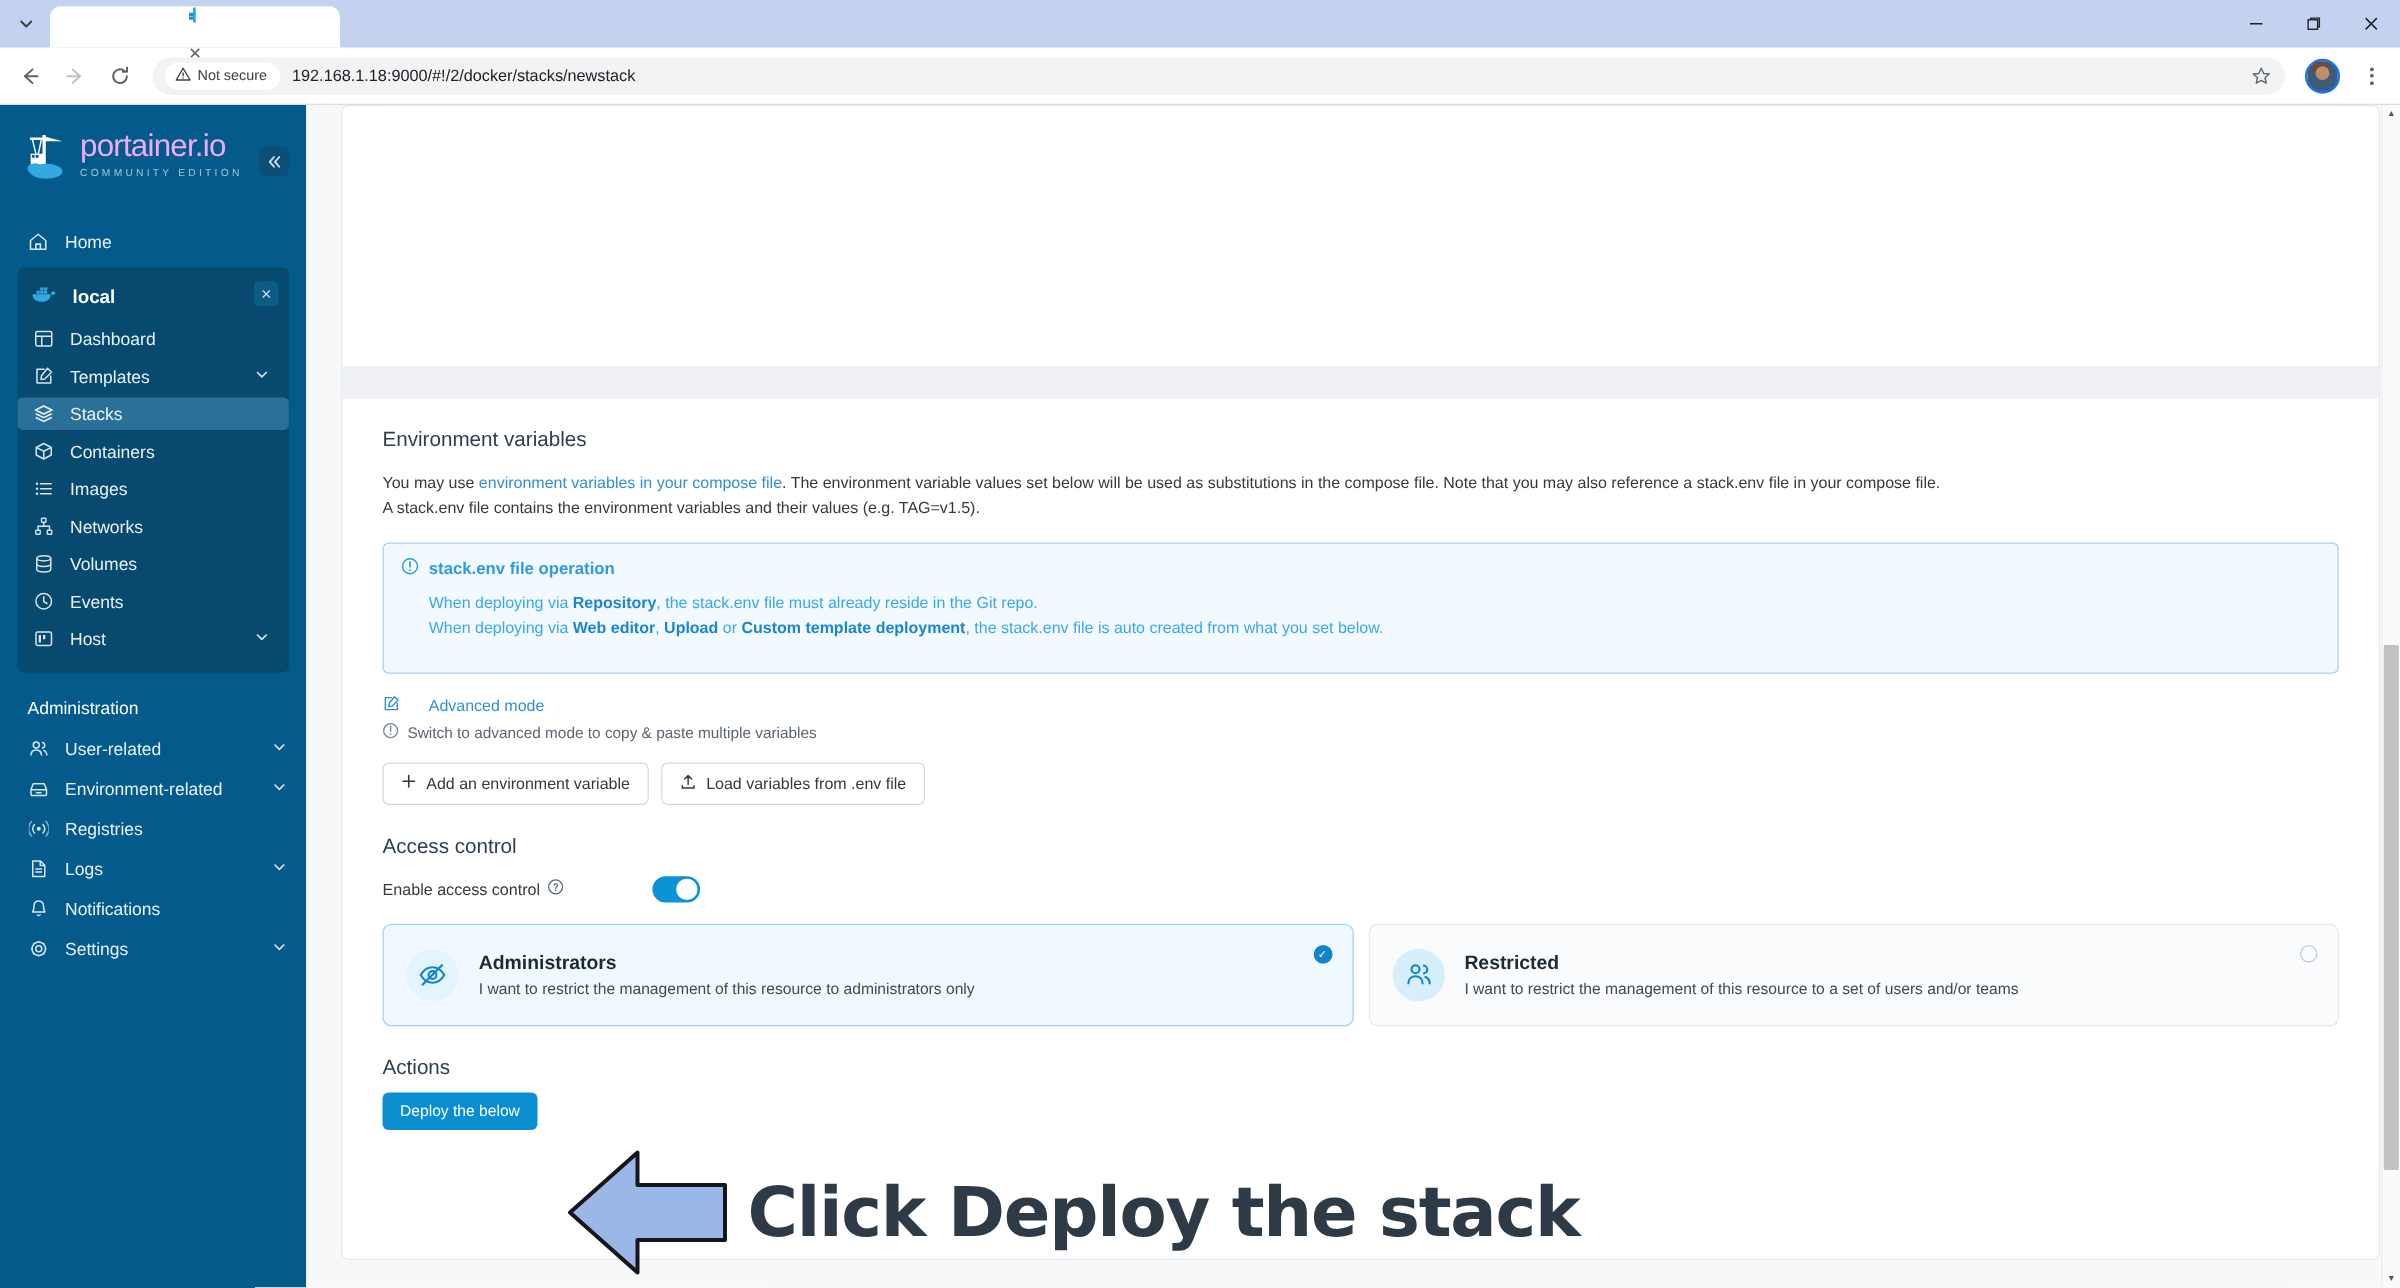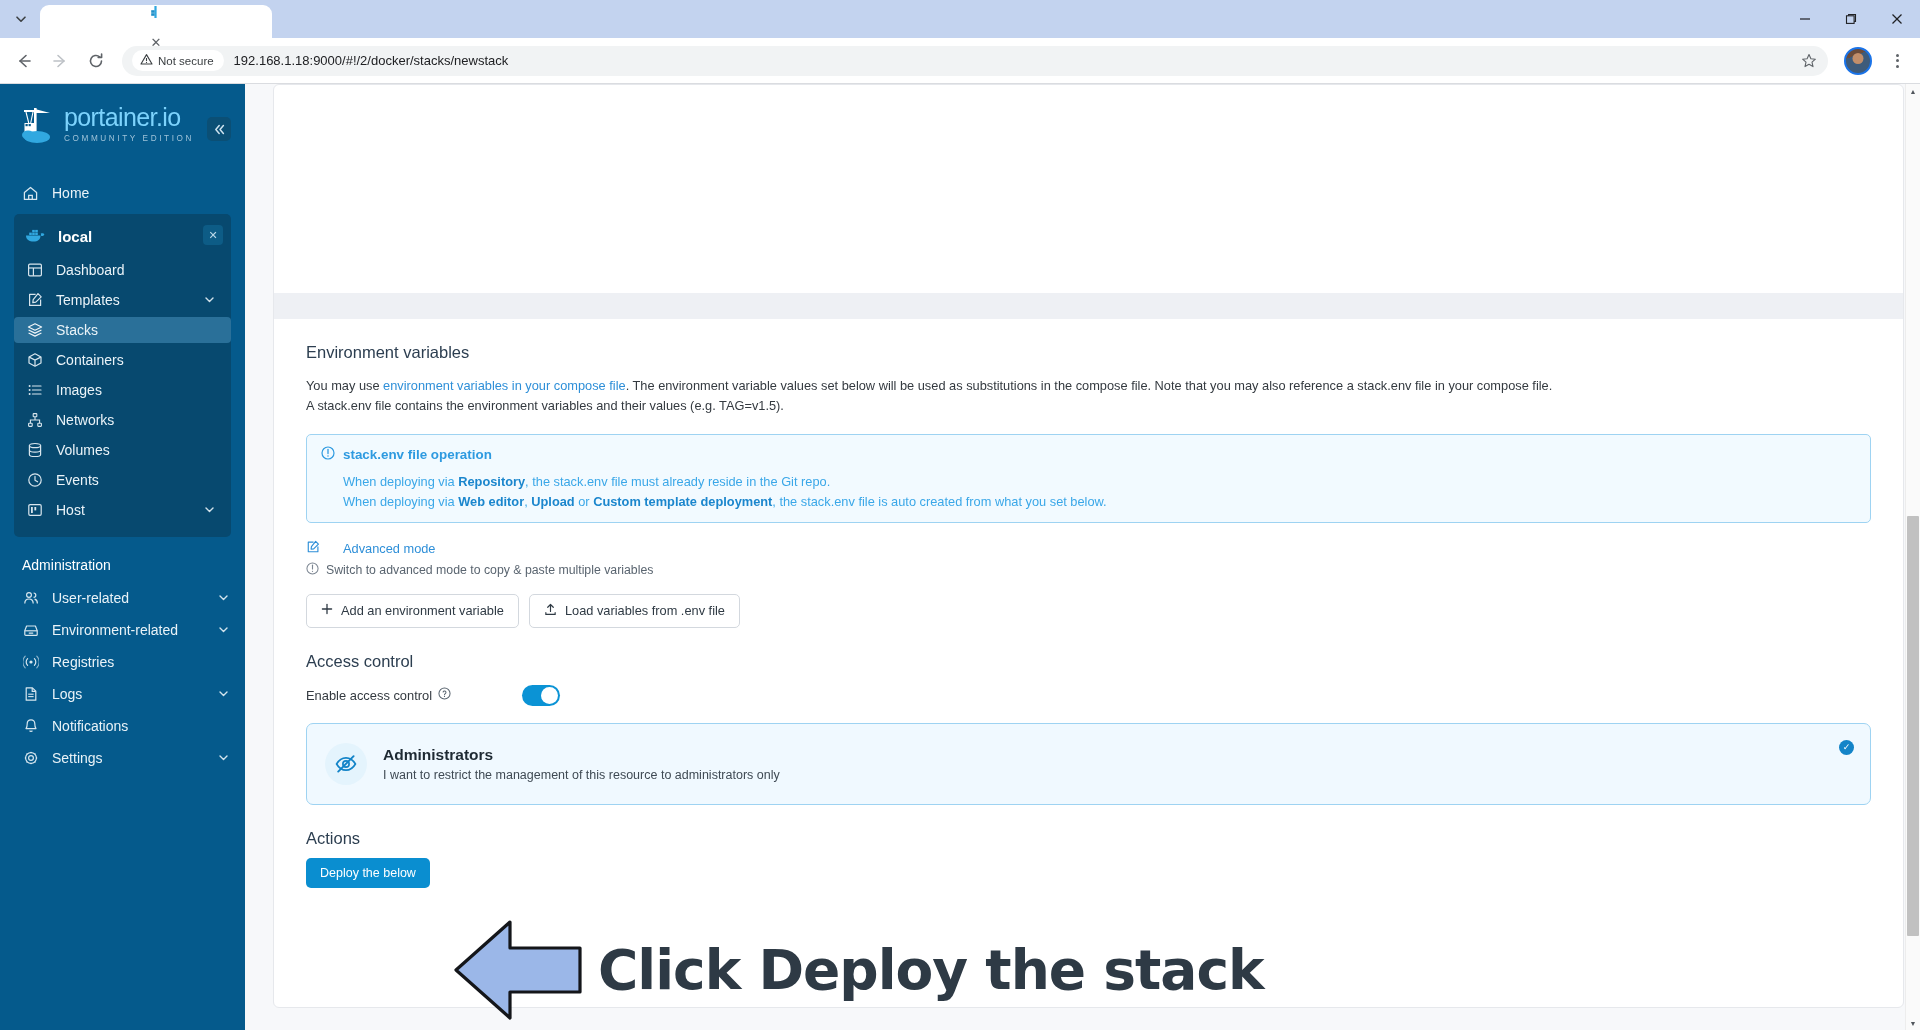--- a/index.html
+++ b/index.html
@@ -91,21 +91,21 @@
 
   
   .sidebar {
     width: 245px; background: #055a8c; color: #ffffff;
     flex-shrink: 0; position: relative; overflow: hidden;
     font-size: 14px;
   }
   .sidebar-head { padding: 20px 0 10px 20px; display: flex; align-items: center; gap: 8px; }
   .logo-mark { width: 36px; height: 40px; flex-shrink: 0; }
   .logo-text-wrap { display: flex; flex-direction: column; }
-  .logo-text { font-size: 25px; font-weight: 400; letter-spacing: -0.6px; line-height: 1; color:#7dd3fc; }
+  .logo-text { font-size: 25px; font-weight: 400; letter-spacing: -0.6px; line-height: 1; color:#f0abfc; }
   .logo-sub { font-size: 8.2px; letter-spacing: 2.6px; color: #9fc3d9; margin-top: 4px; }
   .collapse-btn {
     position: absolute; right: 14px; top: 33px;
     width: 24px; height: 24px; border-radius: 5px; background: #0b4f75;
     display: flex; align-items: center; justify-content: center;
     color: #cfe3ef; font-size: 12px;
   }
 
   .nav-row {
     display: flex; align-items: center; gap: 13px;
@@ -158,21 +158,21 @@
     font-size: 16.5px; color: #2c3e50; font-weight: 400;
     margin: 24px 0 14px 0;
   }
   p.desc {
     font-size: 12.8px; color: #343a40; line-height: 1.55; max-width: 1250px;
   }
   a.inline-link { color: #2e8fd8; text-decoration: none; }
 
   .infobox {
     margin-top: 18px; border: 1px solid #9ed3f2; background: #f2faff;
-    border-radius: 5px; padding: 11px 14px 9px 14px;
+    border-radius: 5px; padding: 11px 14px 25px 14px;
   }
   .infobox-title {
     display: flex; align-items: center; gap: 8px;
     color: #2e9ae0; font-size: 13.4px; font-weight: 700; margin-bottom: 9px;
   }
   .infobox-line {
     color: #3aa7e8; font-size: 12.8px; line-height: 1.6; padding-left: 22px;
   }
   .infobox-line b { color: #1b86cd; font-weight: 700; }
 
@@ -703,20 +703,35 @@
                     <line x1="4.2" y1="19.6" x2="19.6" y2="4.2" stroke="#1384c8" stroke-width="1.9" stroke-linecap="round"></line>
                   </svg>
               </span>
               <span>
                 <div class="card-title">Administrators</div>
                 <div class="card-sub">I want to restrict the management of this resource to administrators only</div>
               </span>
               <span class="radio-on">✓</span>
             </div>
 
+            <div class="card unselected">
+              <span class="card-ic">
+                <svg width="24" height="24" viewBox="0 0 24 24">
+                    <circle cx="9.4" cy="7.4" r="3.2" fill="none" stroke="#1384c8" stroke-width="1.7"></circle>
+                    <path d="M3.6 19.4 C3.6 15.2 6.2 13 9.4 13 C12.6 13 15.2 15.2 15.2 19.4" fill="none" stroke="#1384c8" stroke-width="1.7"></path>
+                    <path d="M15.4 4.4 C17.4 4.4 18.8 5.8 18.8 7.6 C18.8 9.4 17.4 10.8 15.4 10.8" fill="none" stroke="#1384c8" stroke-width="1.7"></path>
+                    <path d="M16.6 13.4 C19.2 14 20.8 16 20.8 19.4" fill="none" stroke="#1384c8" stroke-width="1.7"></path>
+                  </svg>
+              </span>
+              <span>
+                <div class="card-title">Restricted</div>
+                <div class="card-sub">I want to restrict the management of this resource to a set of users and/or teams</div>
+              </span>
+              <span class="radio-off"></span>
+            </div>
           </div>
 
           <h3 class="sec" style="margin-bottom:10px;">Actions</h3>
           <button class="deploy-btn">Deploy the below</button>
 
         </div>
       </div>
     </div>
 
     <div class="pagescroll">

